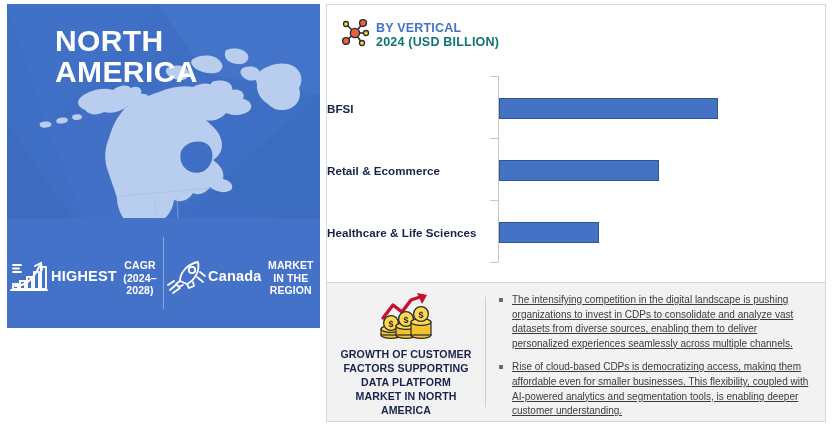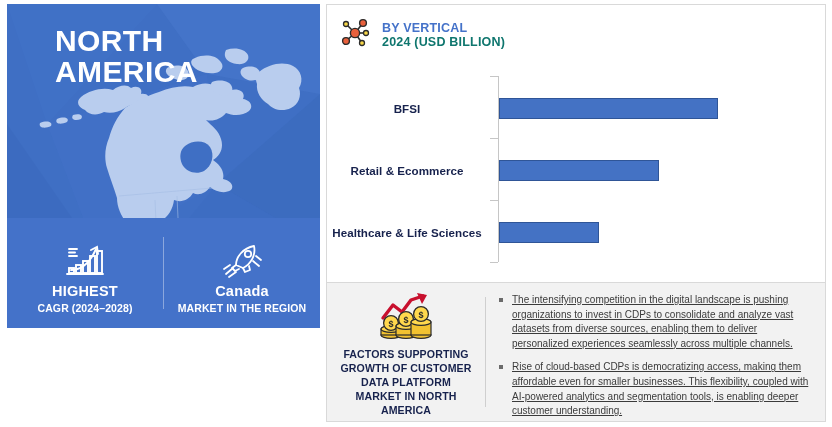--- a/index.html
+++ b/index.html
@@ -65,21 +65,21 @@
     width: 313px;
     height: 110px;
     background: #4472c9;
     display: flex;
     align-items: center;
     z-index: 4;
   }
   .stat-cell {
     flex: 1 1 0;
     display: flex;
-    flex-direction: column;
+    flex-direction: row;
     align-items: center;
     justify-content: flex-start;
     padding-top: 8px;
     box-sizing: border-box;
   }
   .stat-divider {
     width: 1px;
     height: 72px;
     background: rgba(255,255,255,0.38);
     flex: 0 0 1px;
@@ -121,21 +121,21 @@
     overflow: hidden;
   }
 
   
   .chart-header {
     position: absolute;
     left: 12px;
     top: 12px;
     display: flex;
     align-items: center;
-    gap: 11px;
+    gap: 5px;
   }
   .chart-header-text {
     display: flex;
     flex-direction: column;
     line-height: 1.16;
   }
   .hdr-line1 {
     color: #4472c9;
     font-size: 12.5px;
     font-weight: bold;
@@ -174,21 +174,21 @@
   .bar-row {
     position: absolute;
     left: 0;
     width: 498px;
     height: 24px;
     display: flex;
     align-items: center;
   }
   .bar-label {
     width: 166px;
-    text-align: center;
+    text-align: left;
     padding-right: 6px;
     box-sizing: border-box;
     color: #17224d;
     font-size: 11.6px;
     font-weight: bold;
     letter-spacing: 0.05px;
     white-space: nowrap;
   }
   .bar {
     height: 21px;
@@ -514,22 +514,22 @@
             <g>
               <ellipse cx="46" cy="44" rx="10" ry="3.4" fill="#f2c230" stroke="#2b2b2b" stroke-width="1.2"></ellipse>
               <rect x="36" y="31" width="20" height="13" fill="#f2c230" stroke="#2b2b2b" stroke-width="1.2"></rect>
               <ellipse cx="46" cy="31" rx="10" ry="3.4" fill="#ffd84d" stroke="#2b2b2b" stroke-width="1.2"></ellipse>
               <circle cx="46" cy="23" r="7.4" fill="#ffd84d" stroke="#2b2b2b" stroke-width="1.3"></circle>
               <text x="46" y="27" text-anchor="middle" font-family="Liberation Sans, sans-serif" font-size="9" font-weight="bold" fill="#2b2b2b">$</text>
             </g>
           </svg>
         </div>
         <div class="factors-title">
+          <div>GROWTH OF CUSTOMER</div>
           <div>FACTORS SUPPORTING</div>
-          <div>GROWTH OF CUSTOMER</div>
           <div>DATA PLATFORM</div>
           <div>MARKET IN NORTH</div>
           <div>AMERICA</div>
         </div>
       </div>
 
       <div class="factors-divider"></div>
 
       <div class="factors-right">
         <ul class="bullet-list">

